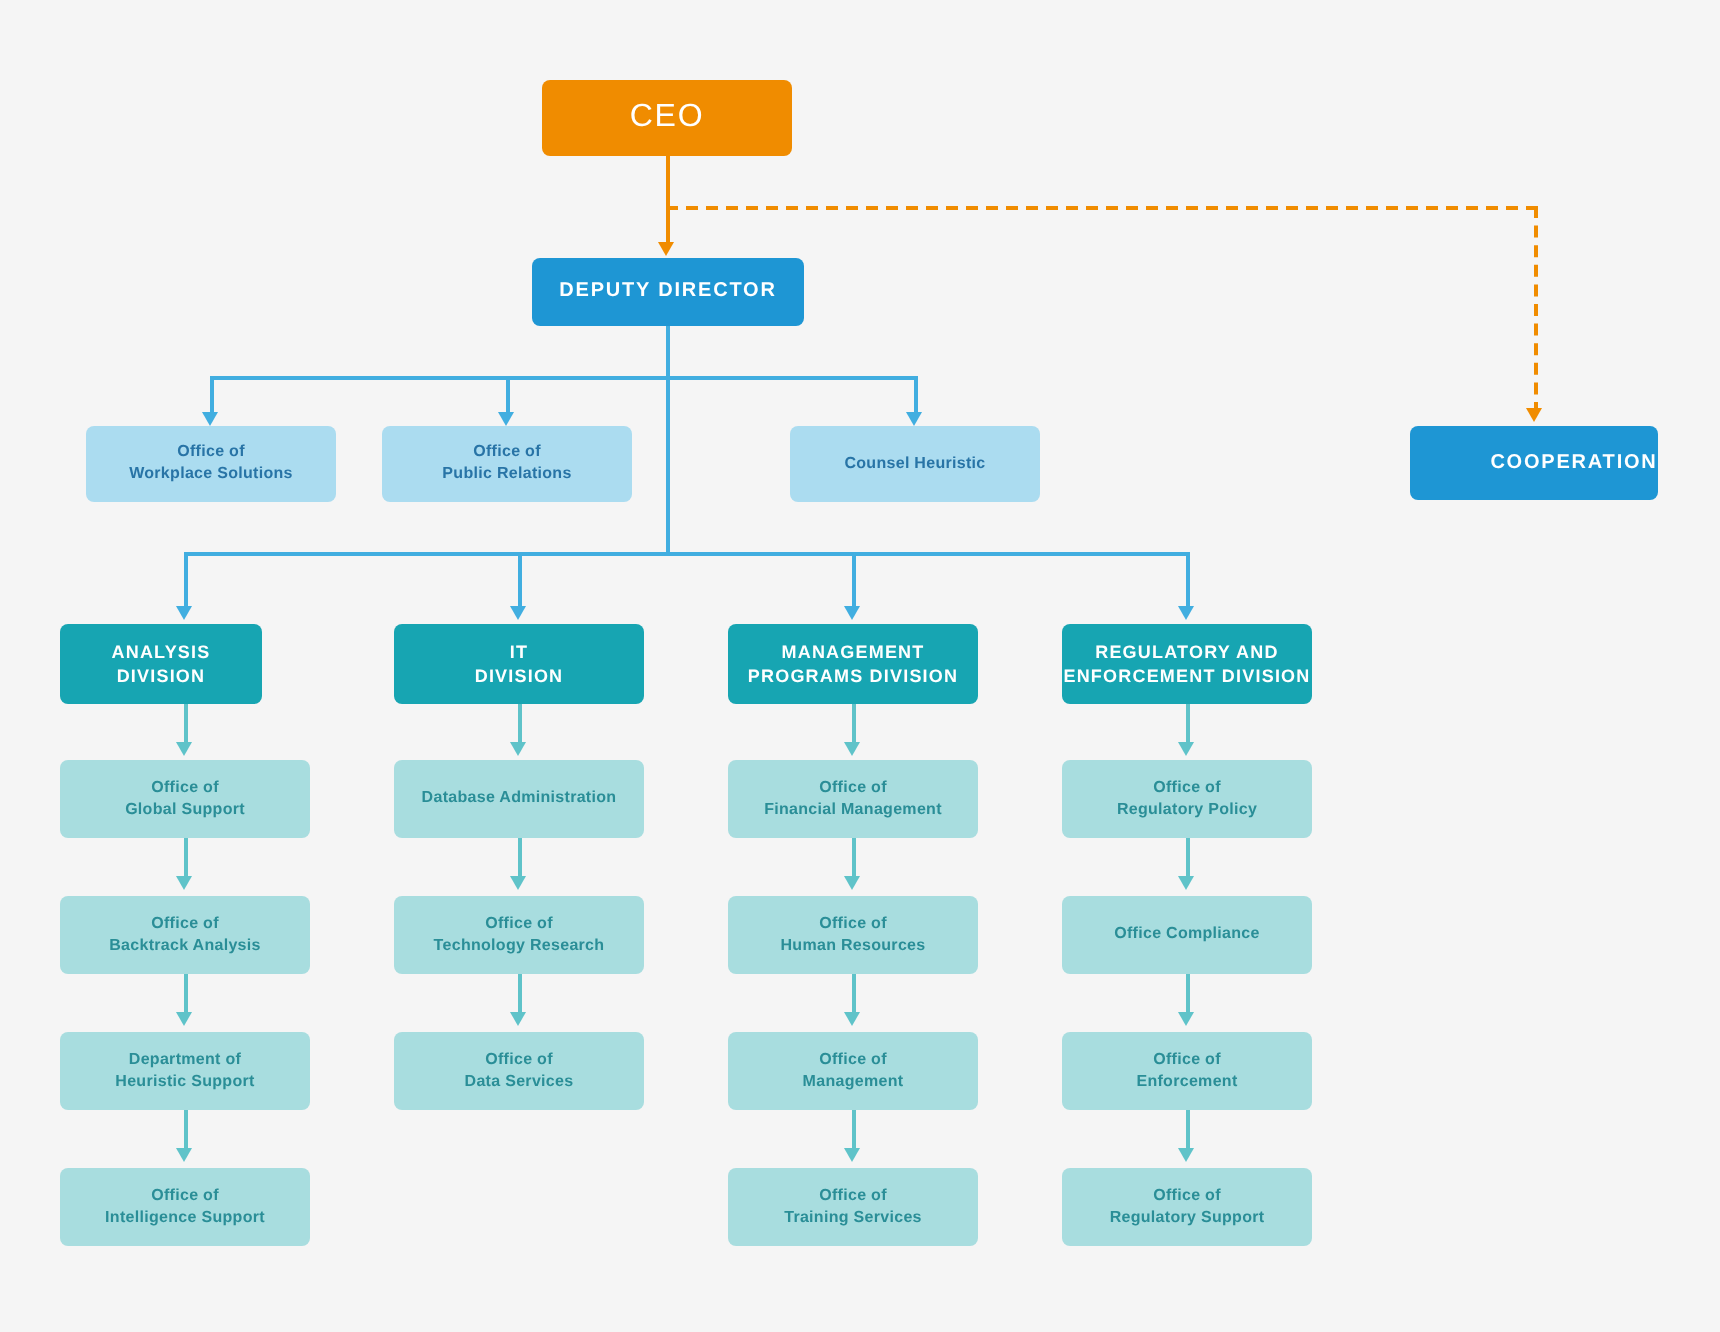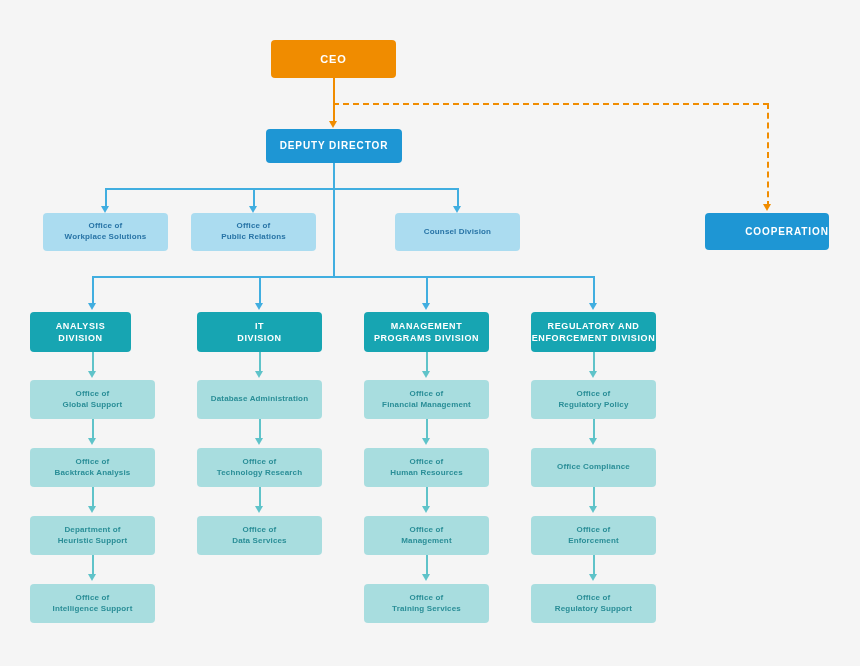--- a/index.html
+++ b/index.html
@@ -25,22 +25,22 @@
     justify-content: center;
     text-align: center;
     border-radius: 4px;
     line-height: 1.35;
     white-space: pre-line;
   }
   
   .node.ceo {
     background: #f08c00;
     color: #ffffff;
-    font-size: 11px;
-    font-weight: 700;
+    font-size: 16px;
+    font-weight: 400;
     letter-spacing: 0.9px;
     text-align: center;
   }
   
   .node.blue-strong {
     background: #1e96d4;
     color: #ffffff;
     font-size: 10px;
     font-weight: 700;
     letter-spacing: 0.9px;
@@ -138,21 +138,21 @@
 
   <div class="node blue-light" style="left:43px; top:213px; width:125px; height:38px;">
     <span>Office of
 Workplace Solutions</span>
   </div>
   <div class="node blue-light" style="left:191px; top:213px; width:125px; height:38px;">
     <span>Office of
 Public Relations</span>
   </div>
   <div class="node blue-light" style="left:395px; top:213px; width:125px; height:38px;">
-    <span>Counsel Division</span>
+    <span>Counsel Heuristic</span>
   </div>
 
   <div class="conn h-blue" style="left:92px; top:276px; width:503px;"></div>
 
   <div class="conn v-blue" style="left:92px; top:276px; height:30px;"></div>
   <div class="arrow blue" style="left:88px; top:303px;"></div>
 
   <div class="conn v-blue" style="left:259px; top:276px; height:30px;"></div>
   <div class="arrow blue" style="left:255px; top:303px;"></div>
 

